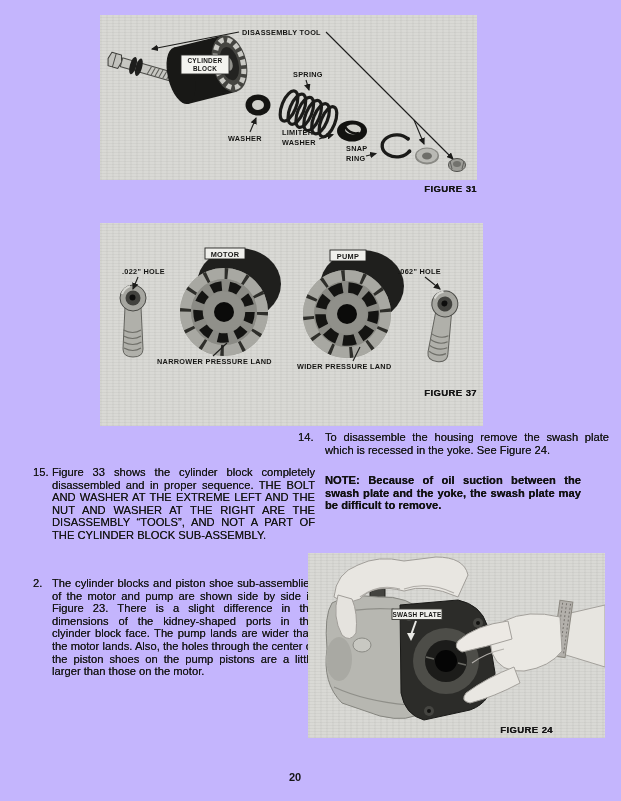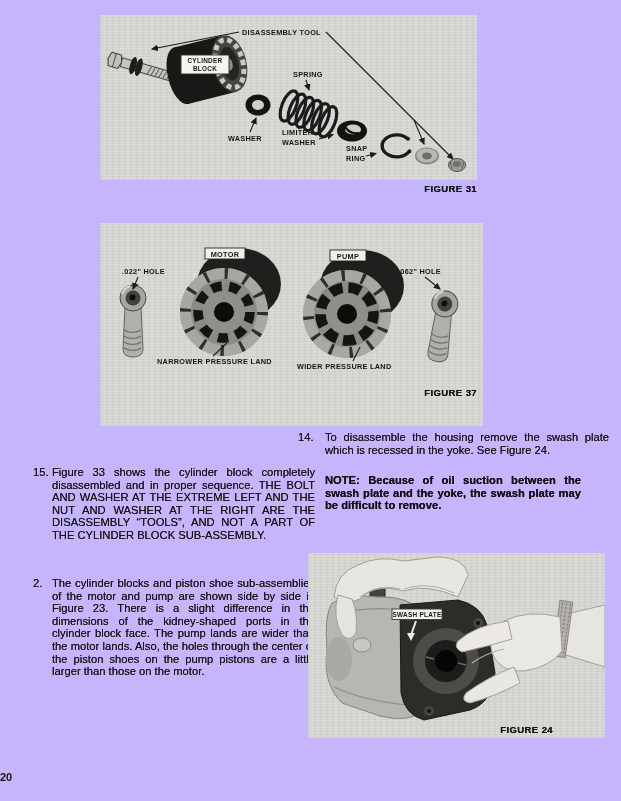--- a/index.html
+++ b/index.html
@@ -23,21 +23,21 @@
   .step{
     position:absolute; font-size:11.2px; line-height:12.6px;
     text-align:justify; color:#161616; text-shadow:0 0 .35px #2a2a2a;
   }
   .step .num{position:absolute; left:0; top:0;}
   .note{
     position:absolute; font-size:11.2px; line-height:12.7px; font-weight:bold;
     text-align:justify; color:#111; text-shadow:0 0 .3px #111;
   }
   .pageno{
-    position:absolute; left:0; top:771px; width:590px; 
+    position:absolute; left:0; top:771px; width:590px; text-align:center;
     font-size:11px; font-weight:bold; color:#151515;
   }
   .flabel{font-weight:bold; fill:#161614; letter-spacing:.3px;}
   .f7{font-size:7.3px;}
   .f6{font-size:6.4px;}
   .ln{stroke:#1c1c1a; stroke-width:1.1; fill:none;}
 </style>
 </head>
 <body>
 

